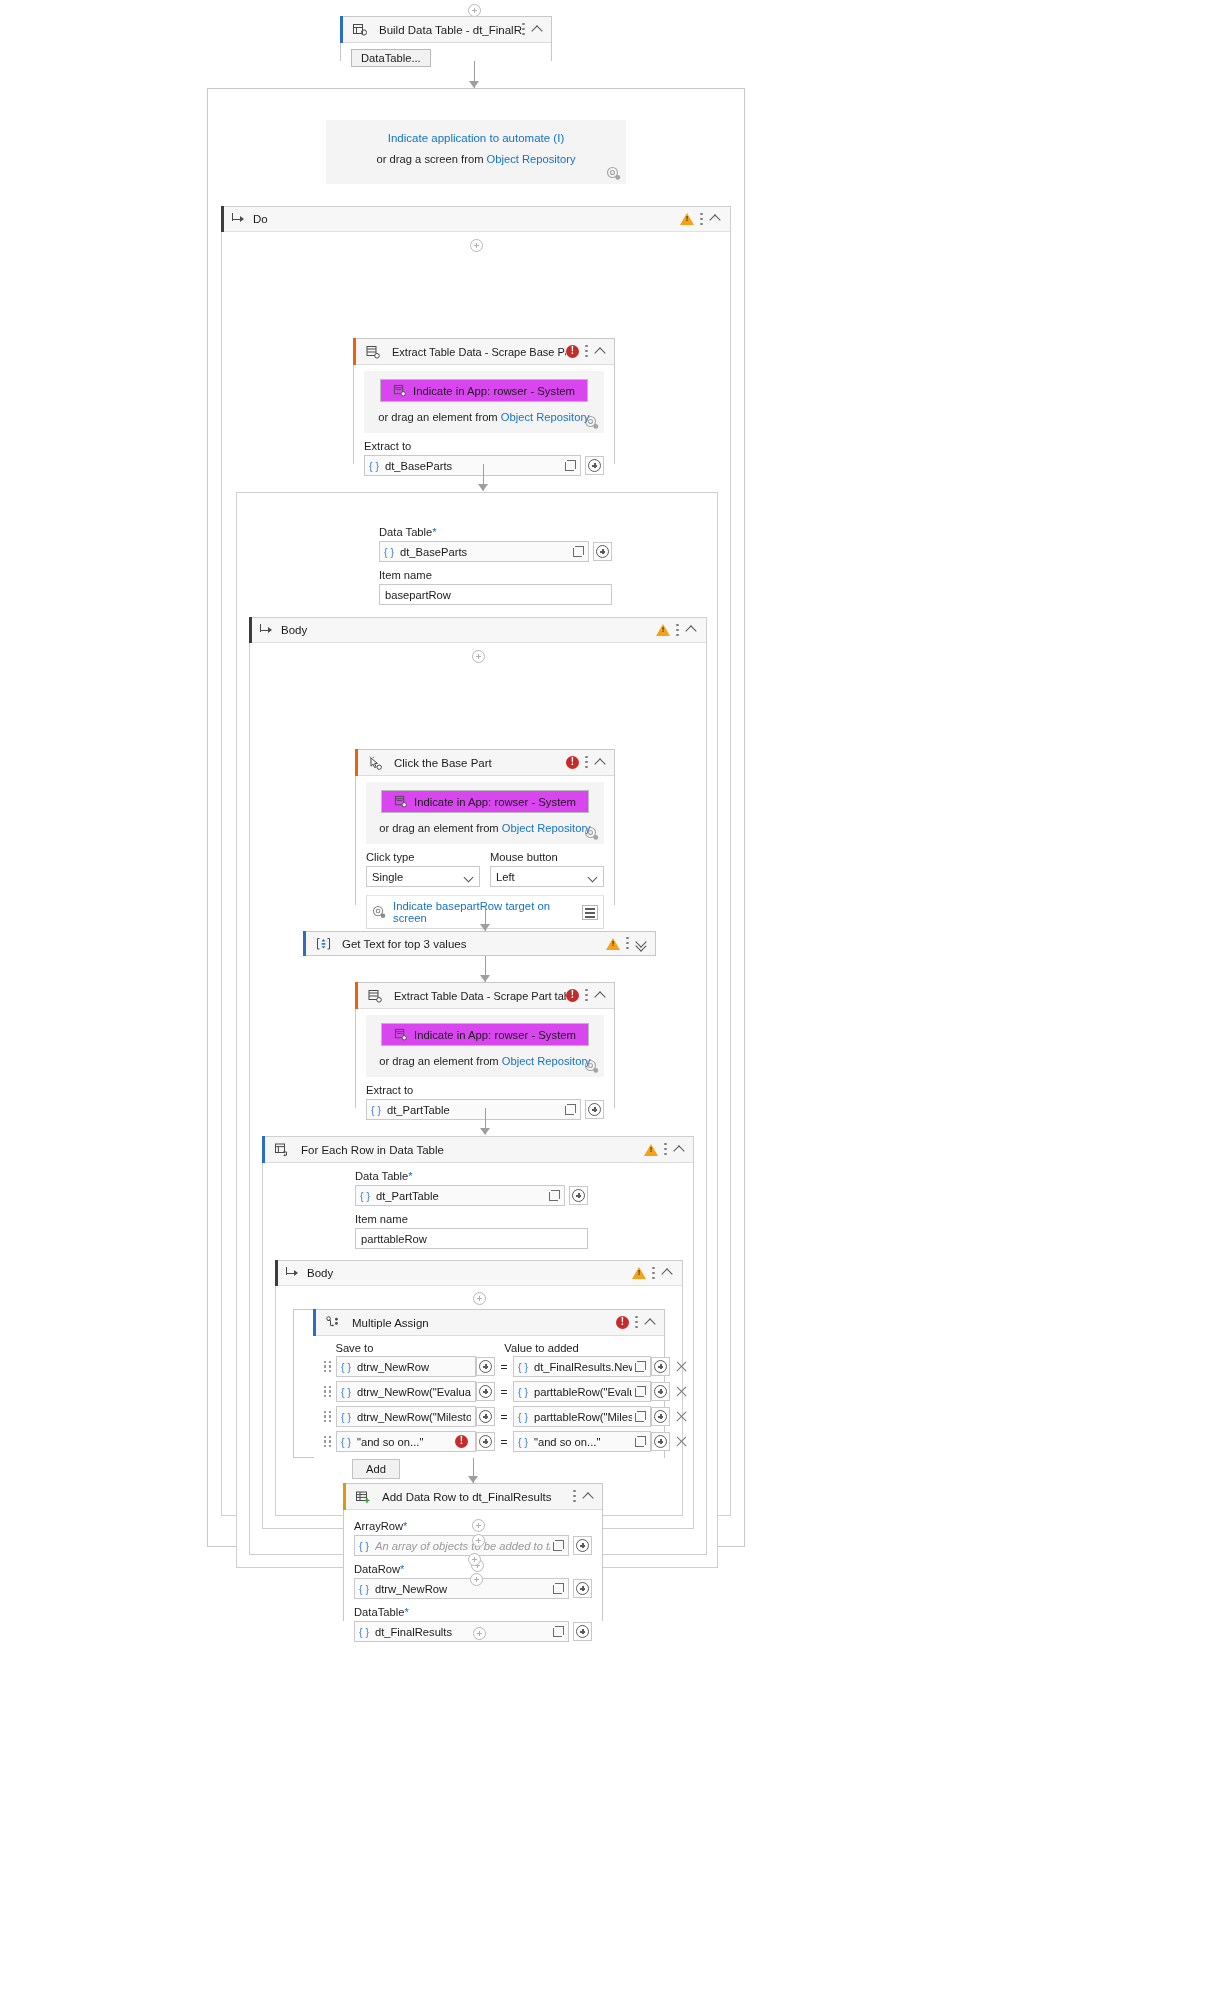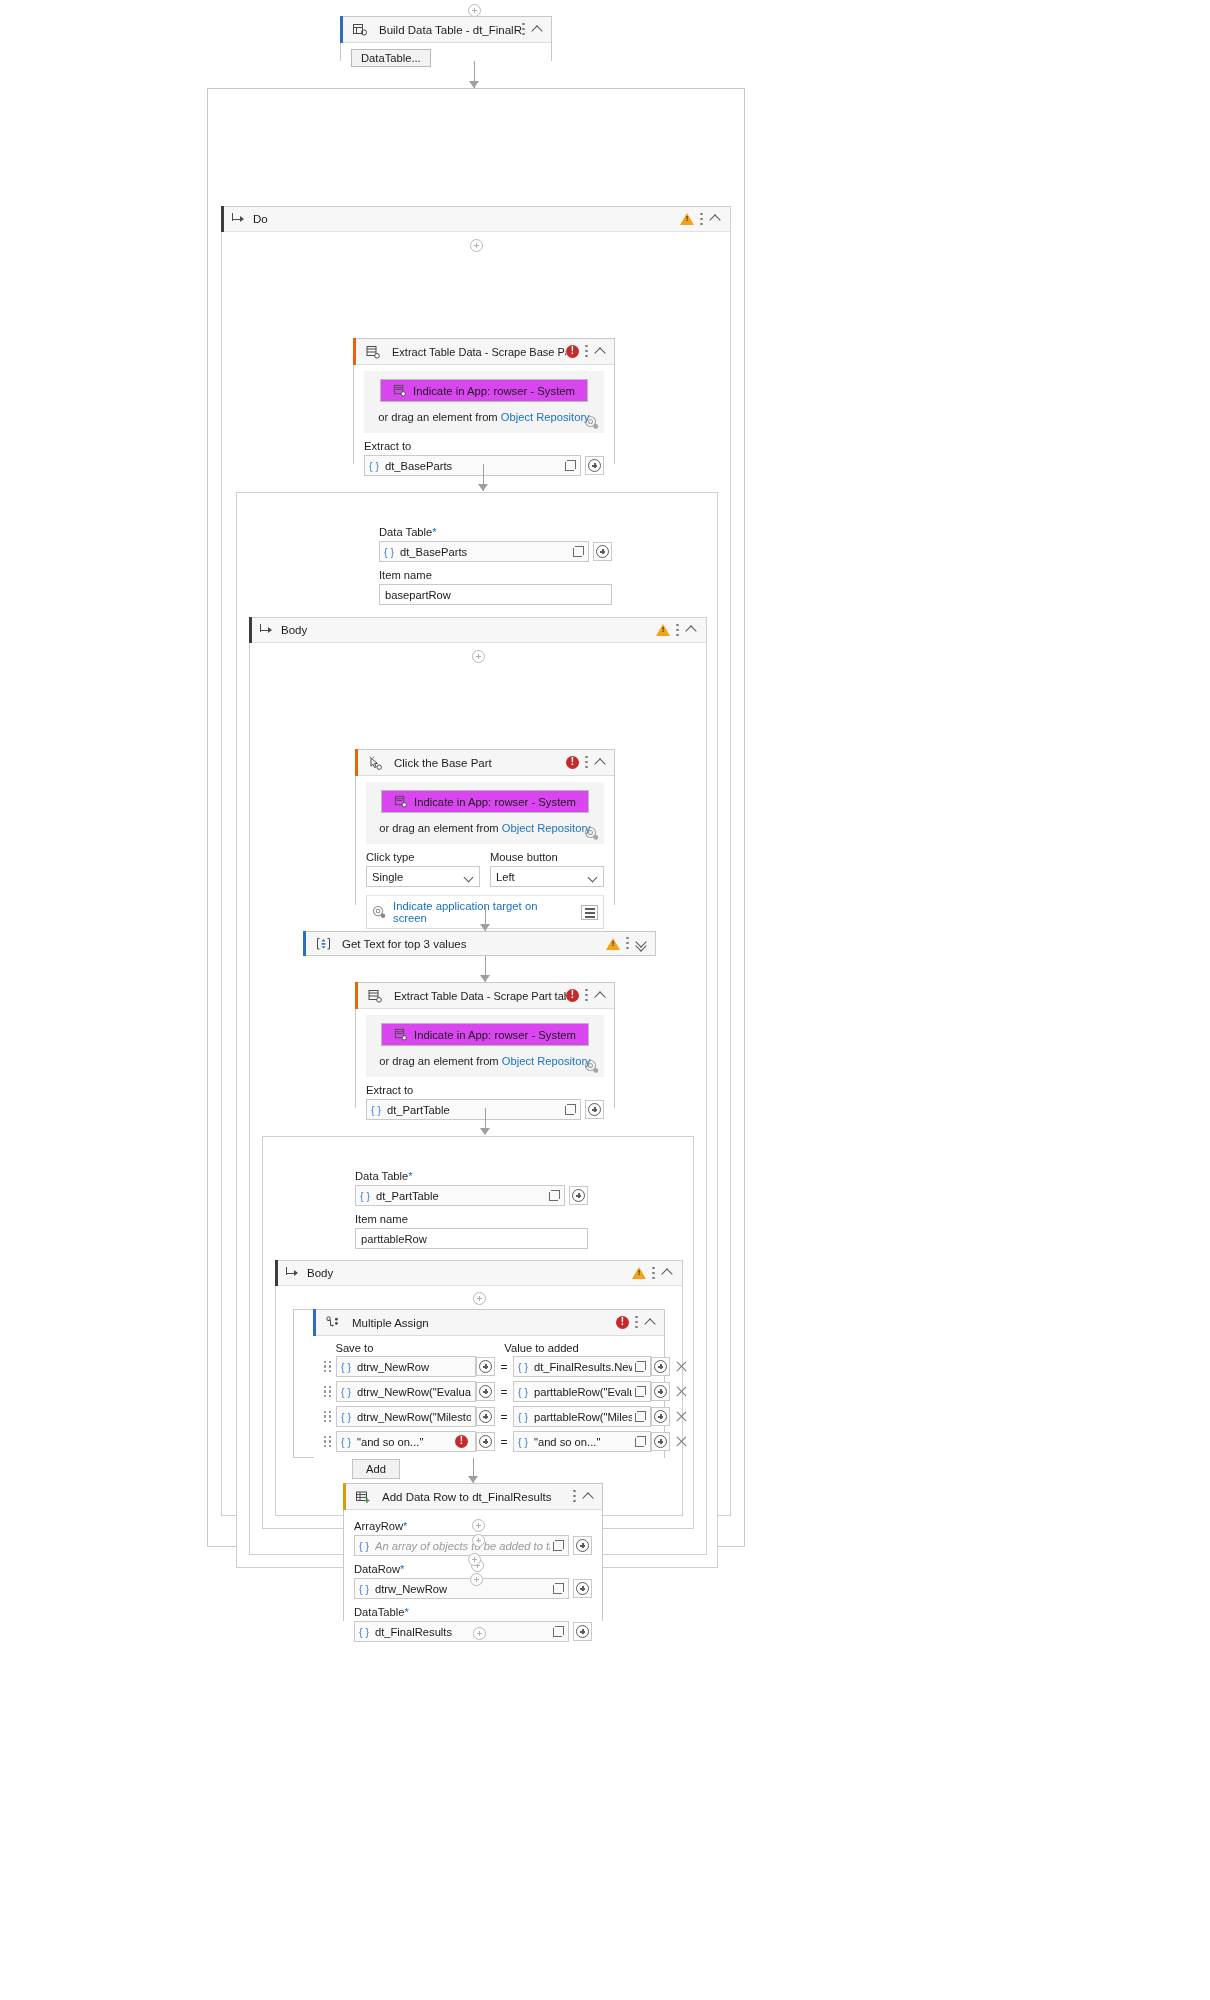--- a/index.html
+++ b/index.html
@@ -287,20 +287,33 @@
     </div>
     <div class="node-body" style="padding:5px 10px;">
       <div style="display:inline-flex;border:1px solid #b9b9b9;background:#f2f2f2;padding:2px 9px;font-size:11.2px;">DataTable...</div>
     </div>
   </div>
   <div class="vline" style="left:474px; top:61px; height:27px;"></div>
   <div class="vtip" style="left:469px; top:81px;"></div>
 
   <div class="node" style="left:207px; top:88px; width:538px; height:1459px;">
 
+    <div class="indicate-pane" style="position:absolute; left:118px; top:31px; width:300px; height:64px;">
+      <div class="indicate-link">Indicate application to automate (I)</div>
+      <div class="indicate-sub">
+        <span>or drag a screen from </span><span class="lk">Object Repository</span>
+      </div>
+      <div class="target-ico">
+        <svg width="15" height="15" viewBox="0 0 15 15">
+          <circle cx="6.5" cy="6.5" r="5" fill="none" stroke="#8a8a8a" stroke-width="1.1"></circle>
+          <circle cx="6.5" cy="6.5" r="2" fill="none" stroke="#8a8a8a" stroke-width="1.1"></circle>
+          <circle cx="11.8" cy="11.4" r="2.4" fill="#8a8a8a"></circle>
+        </svg>
+      </div>
+    </div>
 
     <div class="frame" style="position:absolute; left:13px; top:117px; width:510px; height:1310px;">
       <div class="seq-head">
         <div class="accent dark"></div>
         <div class="arrow-ico">
             <i></i>
           </div>
         <div class="seq-title">Do</div>
         <div class="head-tools">
           <div class="warn"></div>
@@ -479,21 +492,21 @@
                 </div>
               </div>
               <div class="verify-row">
                 <span>
                   <svg width="14" height="14" viewBox="0 0 15 15">
                     <circle cx="6.5" cy="6.5" r="5" fill="none" stroke="#8a8a8a" stroke-width="1.1"></circle>
                     <circle cx="6.5" cy="6.5" r="2" fill="none" stroke="#8a8a8a" stroke-width="1.1"></circle>
                     <circle cx="11.8" cy="11.4" r="2.4" fill="#8a8a8a"></circle>
                   </svg>
                 </span>
-                <span class="lk">Indicate application target on screen</span>
+                <span class="lk">Indicate basepartRow target on screen</span>
                 <span class="hamb">
                     <i></i>
                   </span>
               </div>
             </div>
           </div>
           <div class="vline" style="left:235px; top:287px; height:26px;"></div>
           <div class="vtip" style="left:230px; top:306px;"></div>
 
           <div class="node" style="left:53px; top:313px; width:353px; height:25px;">
@@ -580,20 +593,42 @@
                 <div class="plus-btn">
                     <span class="plus-circ"></span>
                   </div>
               </div>
             </div>
           </div>
           <div class="vline" style="left:235px; top:490px; height:26px;"></div>
           <div class="vtip" style="left:230px; top:510px;"></div>
 
           <div class="frame" style="left:12px; top:518px; width:432px; height:393px;">
+            <div class="node-head">
+              <div class="accent blue"></div>
+              <div class="head-icon">
+                <svg width="14" height="14" viewBox="0 0 14 14">
+                  <rect x="0.5" y="1" width="9" height="8.5" fill="none" stroke="#4a4a4a"></rect>
+                  <line x1="0.5" y1="3.6" x2="9.5" y2="3.6" stroke="#4a4a4a"></line>
+                  <line x1="3.4" y1="3.6" x2="3.4" y2="9.5" stroke="#4a4a4a"></line>
+                  <path d="M8 9 l3.5 0 l0 3.2 l-2 0" fill="none" stroke="#4a4a4a"></path>
+                  <path d="M10 10.8 l-1.6 1.4 l1.6 1.2 z" fill="#4a4a4a"></path>
+                </svg>
+              </div>
+              <div class="head-title">For Each Row in Data Table</div>
+              <div class="head-tools">
+                <div class="warn"></div>
+                <div class="kebab">
+                    <i></i>
+                  </div>
+                <div class="chev up">
+                    <i></i>
+                  </div>
+              </div>
+            </div>
 
             <div style="position:absolute; left:92px; top:33px; width:233px;">
               <div class="field-label" style="margin-top:0;">
                 <span>Data Table</span><span class="req">*</span>
               </div>
               <div class="inp-row">
                 <div class="inp">
                   <span class="braces">{ }</span>
                   <span class="inp-val">dt_PartTable</span>
                   <span class="expand"></span>

